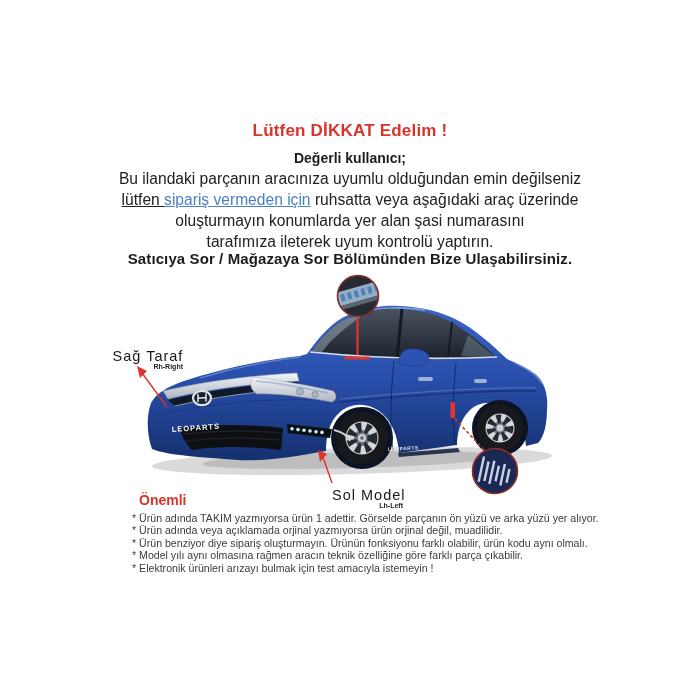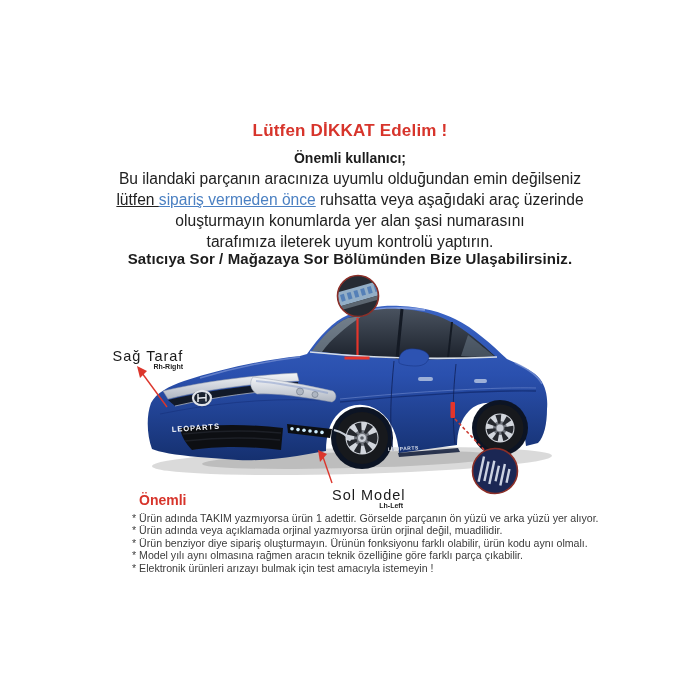--- a/index.html
+++ b/index.html
@@ -25,24 +25,24 @@
   .notes ul{list-style:none;margin:0;padding:0;}
   .notes li{font-size:10.6px;line-height:12.4px;color:#3b3b3b;white-space:nowrap;}
   svg{position:absolute;left:0;top:0;}
 </style>
 </head>
 <body>
 
 <div id="stage">
 
   <div class="abs ctr title">Lütfen DİKKAT Edelim !</div>
-  <div class="abs ctr greeting">Önemli kullanıcı;</div>
+  <div class="abs ctr greeting">Değerli kullanıcı;</div>
   <div class="abs ctr para">
     <span>Bu ilandaki parçanın aracınıza uyumlu olduğundan emin değilseniz</span><br>
-    <span class="u">lütfen </span><a>sipariş vermeden önce</a><span> ruhsatta veya aşağıdaki araç üzerinde</span><br>
+    <span class="u">lütfen </span><a>sipariş vermeden için</a><span> ruhsatta veya aşağıdaki araç üzerinde</span><br>
     <span>oluşturmayın konumlarda yer alan şasi numarasını</span><br>
     <span>tarafımıza ileterek uyum kontrolü yaptırın.</span>
   </div>
   <div class="abs ctr cta">Satıcıya Sor / Mağazaya Sor Bölümünden Bize Ulaşabilirsiniz.</div>
 
   <svg width="700" height="700" viewBox="0 0 700 700">
     <defs>
       <linearGradient id="bodyGrad" x1="0" y1="0" x2="0" y2="1">
         <stop offset="0" stop-color="#3a63c4"></stop>
         <stop offset="0.45" stop-color="#2a50ae"></stop>

